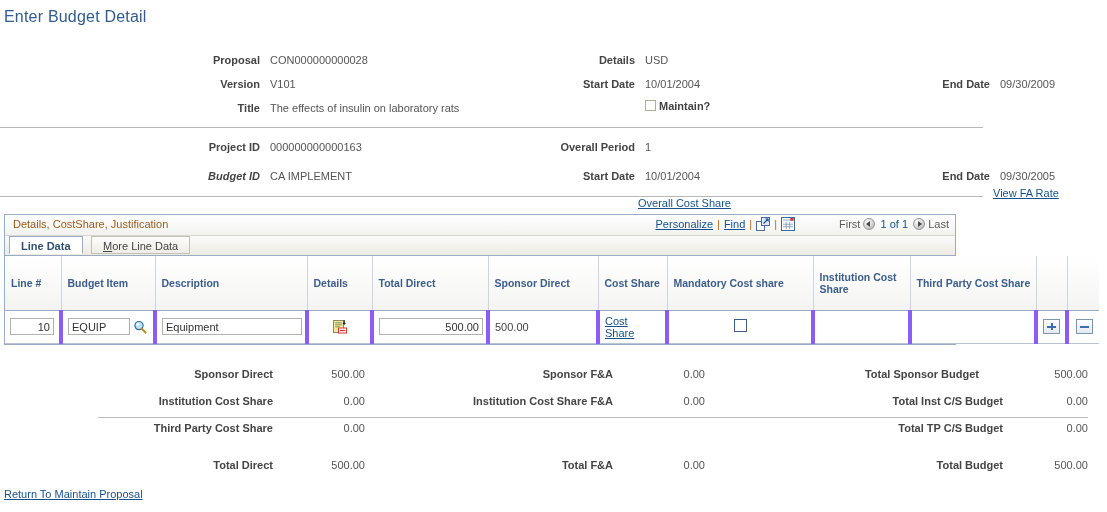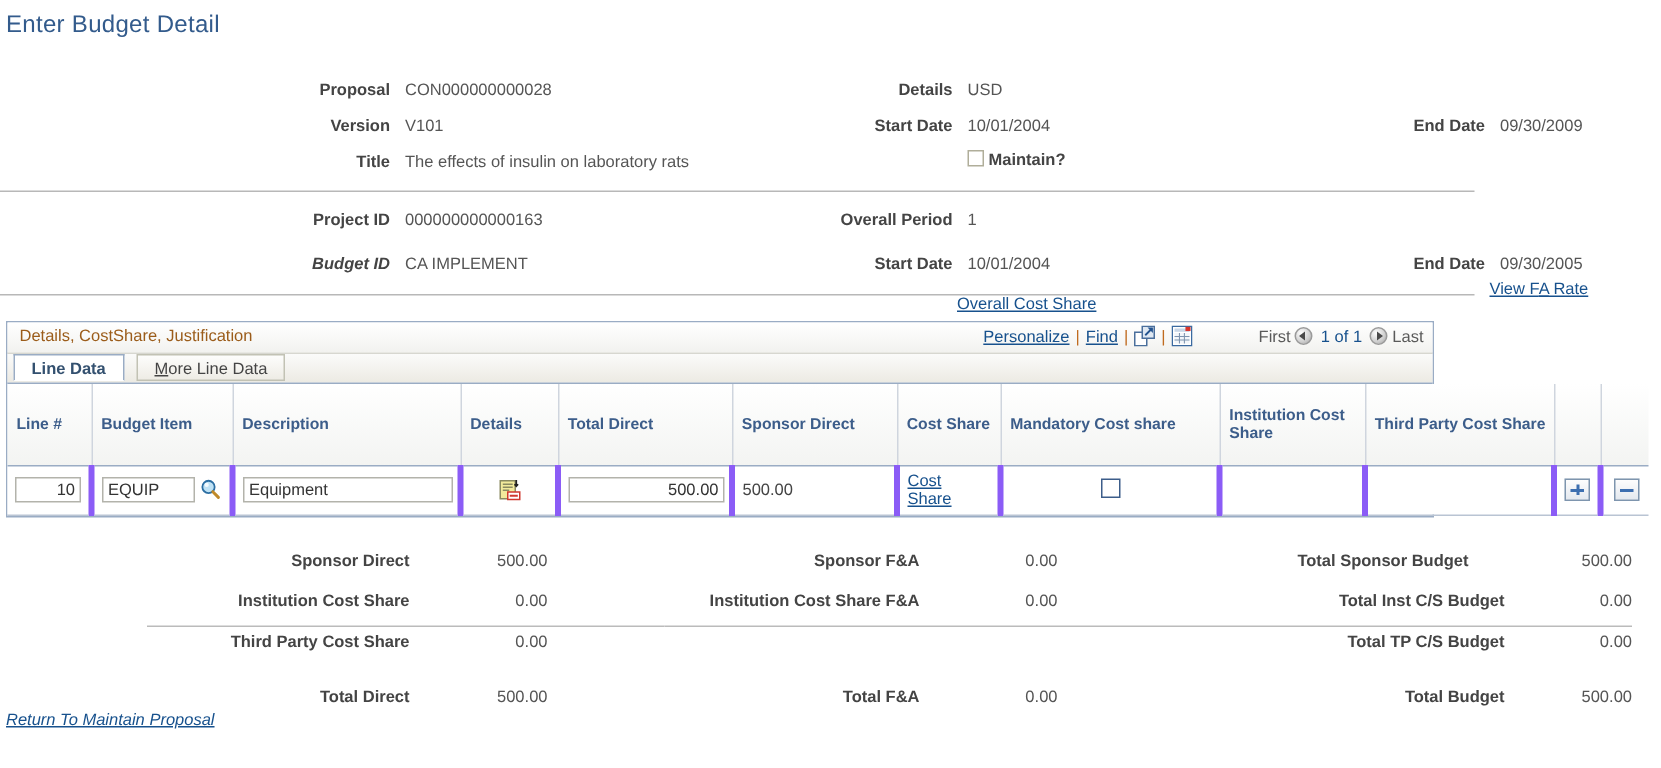--- a/index.html
+++ b/index.html
@@ -302,22 +302,21 @@
     background: #bbbbbb;
     top: 49px;
   }
   .tr-a { left: 98px; width: 345px; }
   .tr-b { left: 443px; width: 345px; }
   .tr-c { left: 788px; width: 300px; }
 
   .footer-link {
     position: absolute;
     left: 4px;
-    top: 474px;
-    font-style: italic;
+    top: 488px;
   }
 </style>
 </head>
 <body>
 
 <div class="page-title">Enter Budget Detail</div>
 
 <div class="lbl-r" style="left:150px; top:54px; width:110px;">Proposal</div>
 <div class="val-l" style="left:270px; top:54px;">CON000000000028</div>
 

